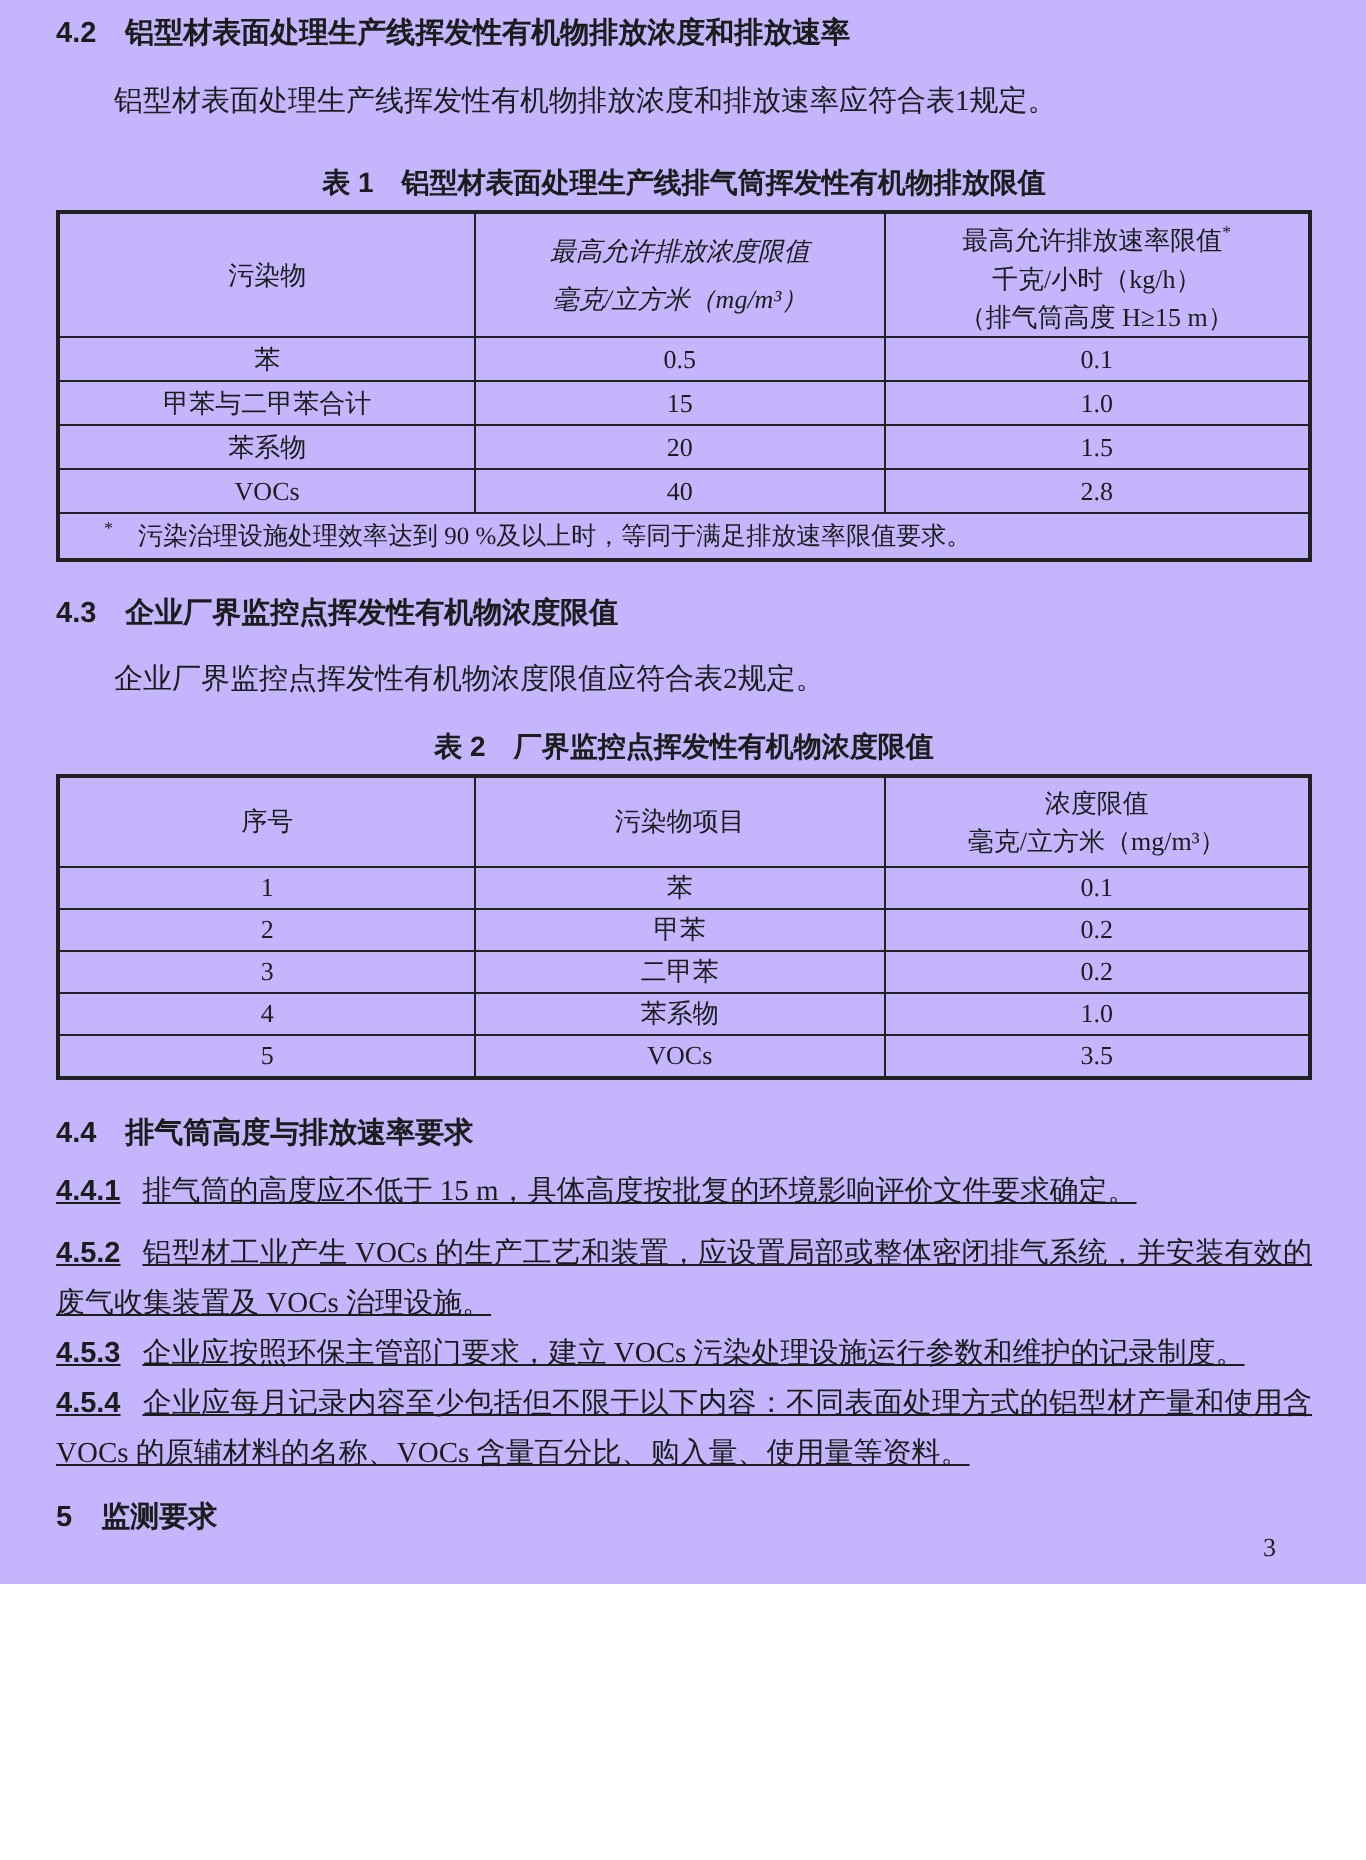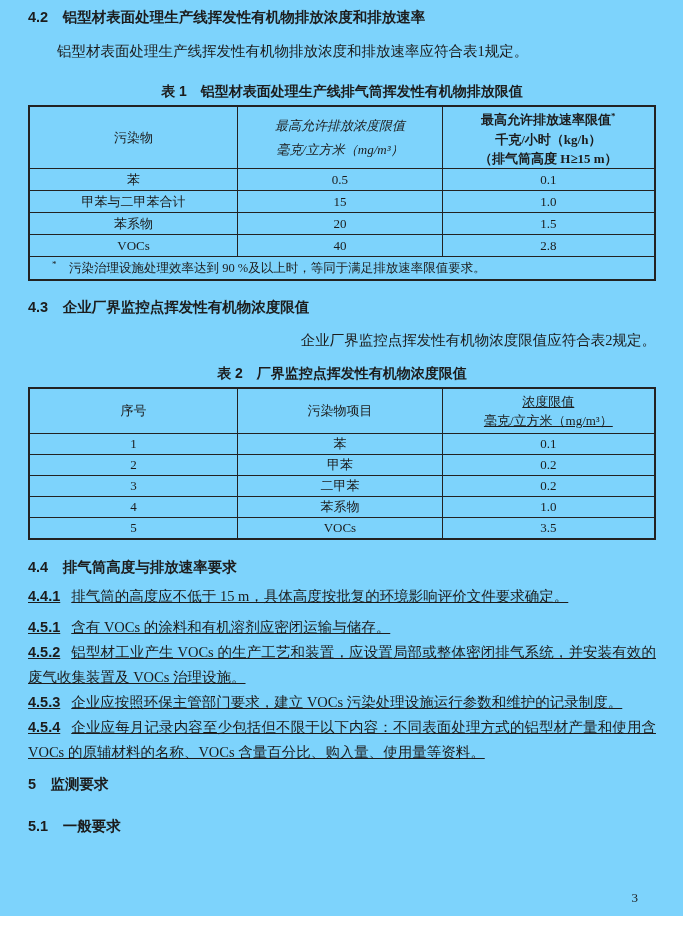--- a/index.html
+++ b/index.html
@@ -1,49 +1,49 @@
 <!DOCTYPE html>
 <html><head>
 <meta charset="utf-8">
 <style>
   html,body{margin:0;padding:0;background:#ffffff;}
   .page{
-    width:683px;height:916px;box-sizing:border-box;position:relative;
-    background:#7dd3fc;color:#1c1c1c;overflow:hidden;
+    width:683px;height:792px;box-sizing:border-box;position:relative;
+    background:#c4b5fd;color:#1c1c1c;overflow:hidden;
     padding:6px 27px 0 28px;
     font-family:"Liberation Serif","DejaVu Serif",serif;
     font-size:14.5px;
   }
   .sec-heading{
     font-family:"Liberation Sans","DejaVu Sans",sans-serif;
     font-weight:bold;font-size:14.5px;line-height:22px;
     margin:0;white-space:nowrap;
   }
   .h42{margin-top:0;}
   .intro-para{margin:12px 0 0 0;line-height:22px;text-indent:2em;}
-  .intro-para.p43{margin-top:11px;text-align:right;}
+  .intro-para.p43{margin-top:11px;}
   .tbl-caption{
     font-family:"Liberation Sans","DejaVu Sans",sans-serif;
     font-weight:bold;font-size:14px;line-height:22px;
     text-align:center;margin:18px 0 0 0;
   }
   .tbl-caption.c2{margin-top:11px;}
   table.limits{
     width:100%;border-collapse:collapse;table-layout:fixed;
     margin-top:3px;
     border:2px solid #222;
     font-size:13px;text-align:center;
   }
   table.limits td{border:1px solid #222;padding:0 4px;vertical-align:middle;}
   .t1 .col1{width:33.3%;}
   .t1 .col2{width:32.7%;font-style:italic;}
-  .t1 .col3{width:34.0%;font-weight:bold;}
+  .t1 .col3{width:34.0%;}
   .t2 .col1{width:33.3%;}
   .t2 .col2{width:32.7%;}
-  .t2 .col3{width:34.0%;text-decoration:underline;}
+  .t2 .col3{width:34.0%;}
   .t1 .hdr-row td{height:61px;}
   .t1 .data-row td{height:21px;}
   .t2 .hdr-row td{height:44px;}
   .t2 .data-row td{height:20px;}
   .hdr-line{line-height:19px;}
   .hdr-line2{line-height:19px;}
   .hdr-2l .hdr-line{line-height:24px;}
   sup{font-size:9px;}
   .footnote-cell{
     text-align:left !important;padding-left:22px !important;
@@ -159,21 +159,20 @@
       </tr>
     </tbody>
   </table>
 
   <h2 class="sec-heading h44">4.4　排气筒高度与排放速率要求</h2>
   <div class="clauses">
     <p class="clause"><span class="clause-label">4.4.1</span><span>排气筒的高度应不低于 15 m，具体高度按批复的环境影响评价文件要求确定。</span></p>
   </div>
 
   <div class="clauses">
-    <p class="clause"><span class="clause-label">4.5.1</span><span>含有 VOCs 的涂料和有机溶剂应密闭运输与储存。</span></p>
     <p class="clause"><span class="clause-label">4.5.2</span><span>铝型材工业产生 VOCs 的生产工艺和装置，应设置局部或整体密闭排气系统，并安装有效的废气收集装置及 VOCs 治理设施。</span></p>
     <p class="clause"><span class="clause-label">4.5.3</span><span>企业应按照环保主管部门要求，建立 VOCs 污染处理设施运行参数和维护的记录制度。</span></p>
     <p class="clause"><span class="clause-label">4.5.4</span><span>企业应每月记录内容至少包括但不限于以下内容：不同表面处理方式的铝型材产量和使用含 VOCs 的原辅材料的名称、VOCs 含量百分比、购入量、使用量等资料。</span></p>
   </div>
 
   <h2 class="sec-heading h5">5　监测要求</h2>
   <h2 class="sec-heading h51">5.1　一般要求</h2>
 
   <div class="page-number">3</div>
 

